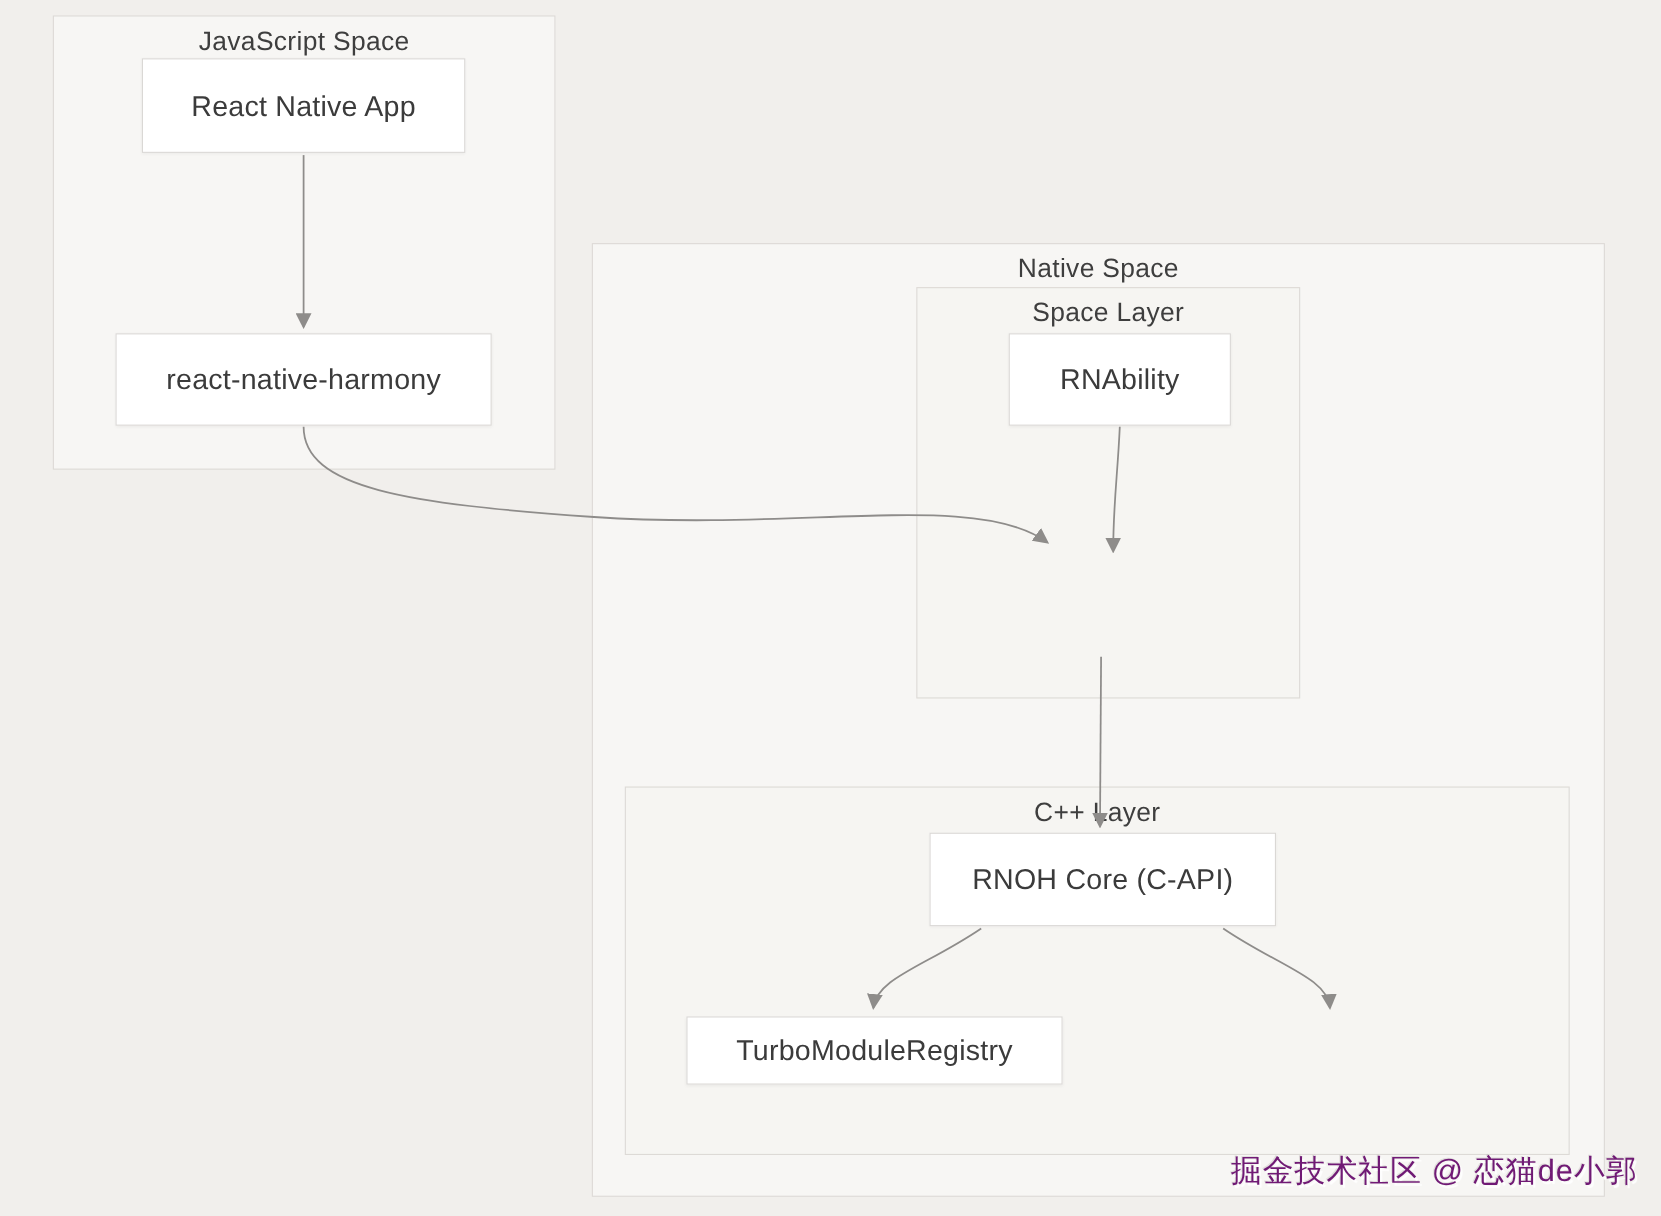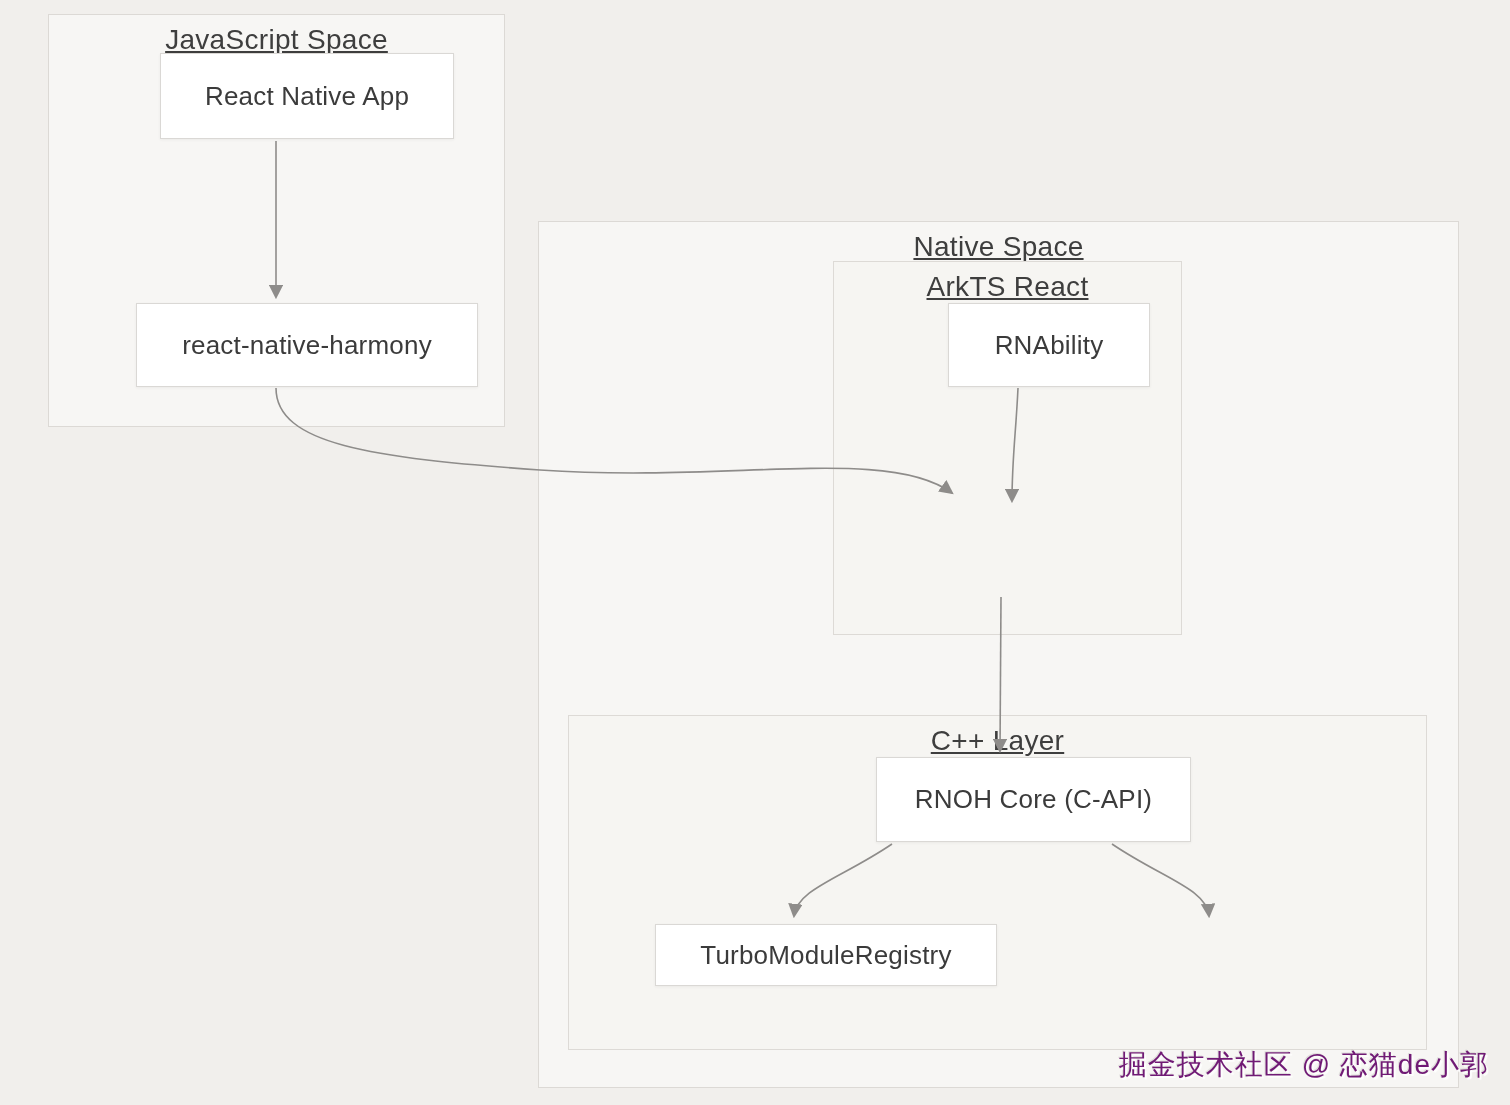--- a/index.html
+++ b/index.html
@@ -25,38 +25,36 @@
   .group.nested {
     background: #f6f5f2;
     border-color: #ddDad6;
   }
   .group-title {
     position: absolute;
     top: 9px;
     left: 0;
     width: 100%;
     text-align: center;
-    font-size: 28px;
+    font-size: 24px;
     color: #3e3e3e;
     letter-spacing: 0.3px;
-    text-decoration: underline;
   }
   .node {
     position: absolute;
     background: #ffffff;
     border: 1px solid #dad8d5;
     box-sizing: border-box;
     display: flex;
     align-items: center;
     justify-content: center;
     font-size: 26px;
     color: #3b3b3b;
     box-shadow: 0 1px 3px rgba(0,0,0,0.05);
     letter-spacing: 0.2px;
-    margin-left: 31px;
   }
   .edges {
     position: absolute;
     left: 0;
     top: 0;
     width: 1510px;
     height: 1105px;
     pointer-events: none;
   }
   .watermark {
@@ -77,21 +75,21 @@
 
   <div class="group" style="left:48px; top:14px; width:457px; height:413px;">
     <div class="group-title">JavaScript Space</div>
   </div>
 
   <div class="group" style="left:538px; top:221px; width:921px; height:867px;padding-left:23px;">
     <div class="group-title">Native Space</div>
   </div>
 
   <div class="group nested" style="left:833px; top:261px; width:349px; height:374px;">
-    <div class="group-title">ArkTS React</div>
+    <div class="group-title">Space Layer</div>
   </div>
 
   <div class="group nested" style="left:568px; top:715px; width:859px; height:335px;">
     <div class="group-title">C++ Layer</div>
   </div>
 
   <div class="node" style="left:129px; top:53px; width:294px; height:86px;">React Native App</div>
 
   <div class="node" style="left:105px; top:303px; width:342px; height:84px;">react-native-harmony</div>
 

